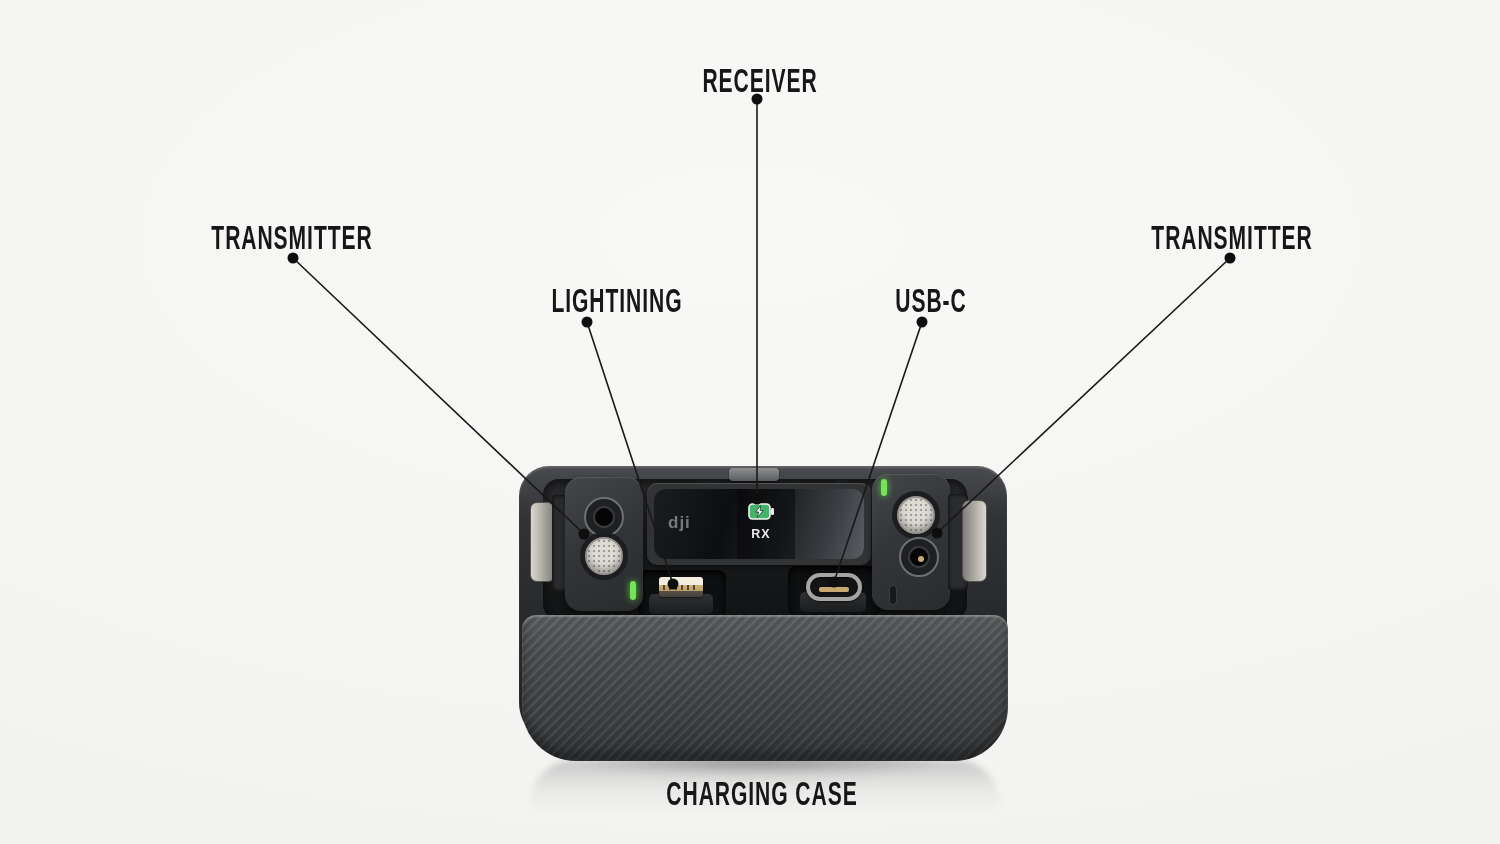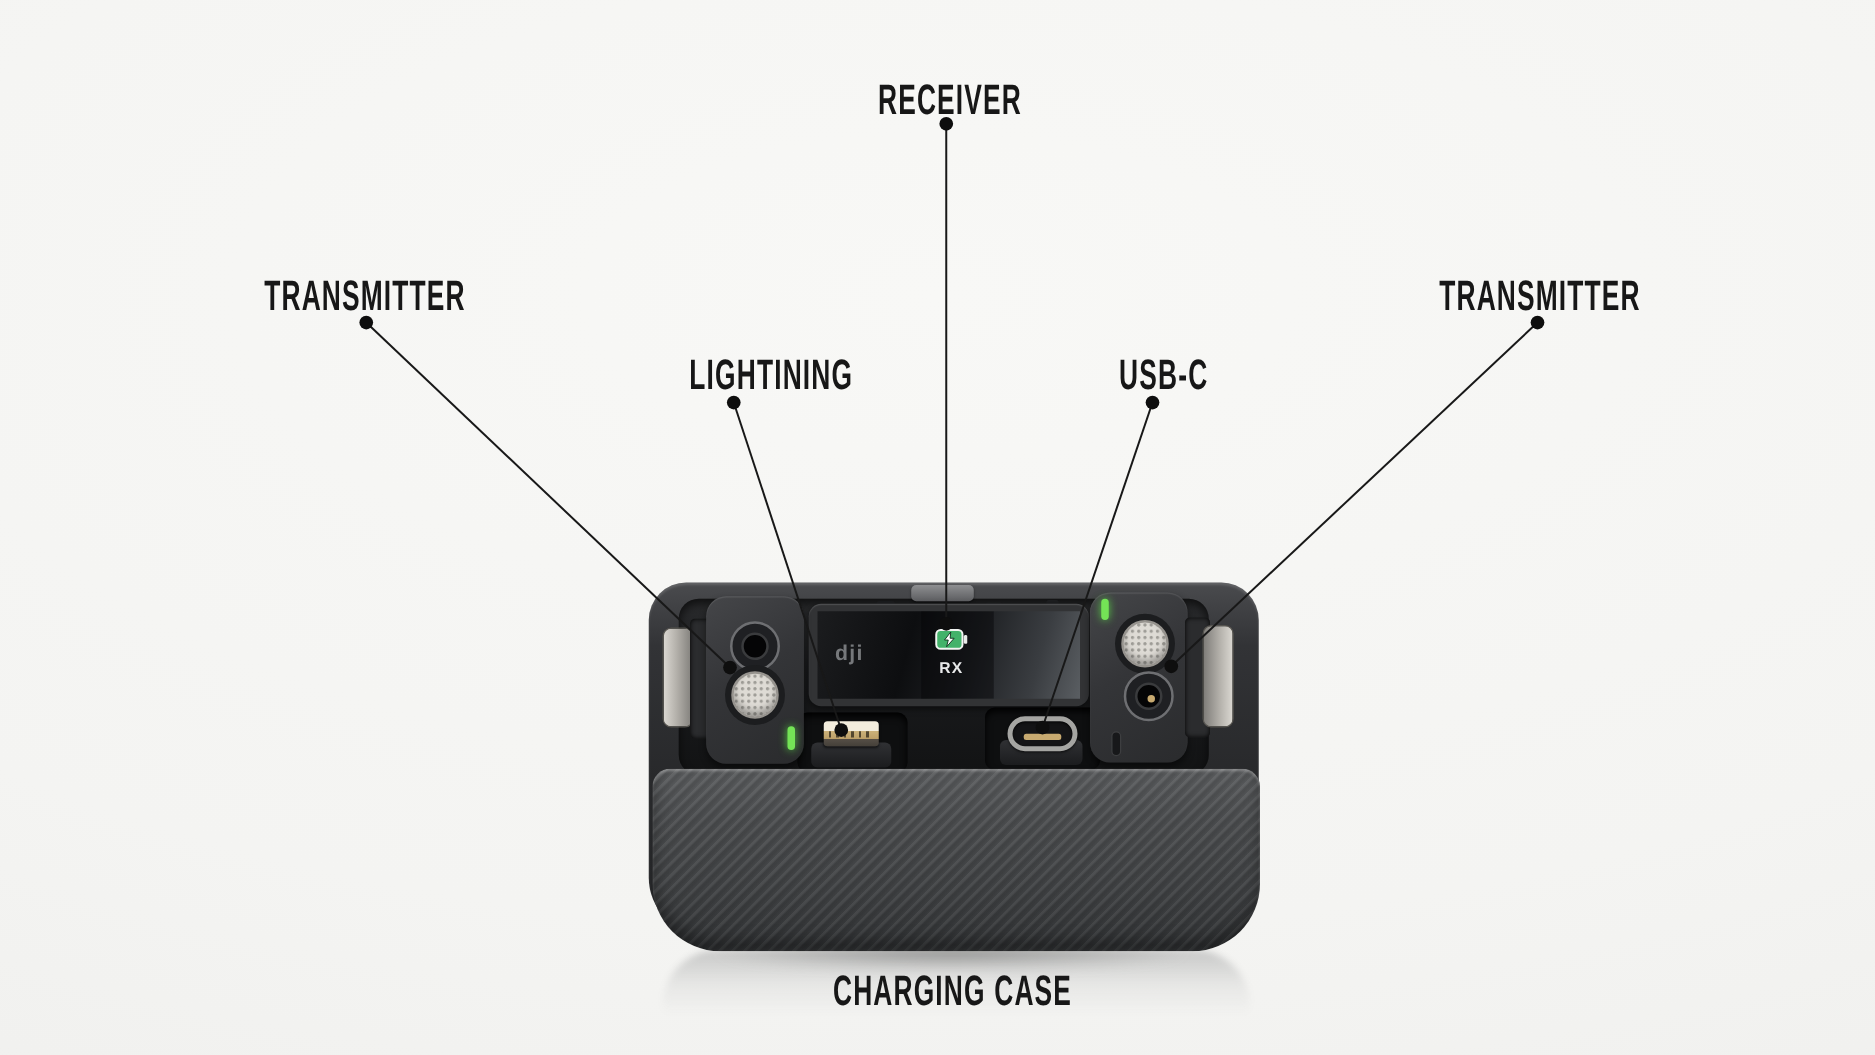--- a/index.html
+++ b/index.html
@@ -29,21 +29,21 @@
     left:543px; top:479px; width:424px; height:141px; border-radius:16px;
     background: linear-gradient(180deg,#2b2c2e 0%,#1a1b1d 40%,#121314 100%);
     box-shadow: inset 0 4px 8px rgba(0,0,0,0.65);
   }
   .lid-tab { left:729px; top:468px; width:50px; height:13px; border-radius:4px;
     background: linear-gradient(180deg,#8e8f91,#5c5d60); box-shadow:0 1px 2px rgba(0,0,0,0.5); }
   .dash { background:#1d1e20; border-radius:2px; }
   
   .screen-frame { left:647px; top:483px; width:224px; height:82px; border-radius:10px;
     background:#323335; box-shadow: inset 0 1px 1px rgba(255,255,255,0.15), 0 2px 5px rgba(0,0,0,0.5); }
-  .screen { left:654px; top:489px; width:210px; height:70px; border-radius:0; overflow:hidden;
+  .screen { left:654px; top:489px; width:210px; height:70px; border-radius:12px; overflow:hidden;
     background: linear-gradient(105deg,#1b1c1e 0%,#0d0e10 35%,#1e2023 58%,#3a3d41 82%,#5a5e62 100%); }
   .screen-panel { left:83px; top:0; width:58px; height:70px; background:rgba(4,5,7,0.45); }
   .dji-logo { left:14px; top:24px; font-size:17px; font-weight:700; color:#76787b; letter-spacing:1px; }
   .battery { left:94px; top:14px; }
   .rx-label { left:86px; top:38px; width:42px; text-align:center;
     font-size:12.5px; font-weight:700; color:#e9eaeb; letter-spacing:1px; }
   
   .conn-recess { background:#0e0f10; border-radius:8px; box-shadow: inset 0 3px 6px #000; }
   .pedestal { border-radius:5px; background:linear-gradient(180deg,#303134,#1b1c1e); }
   .lightning-blade { left:659px; top:577px; width:44px; height:20px; border-radius:3px; overflow:hidden;

